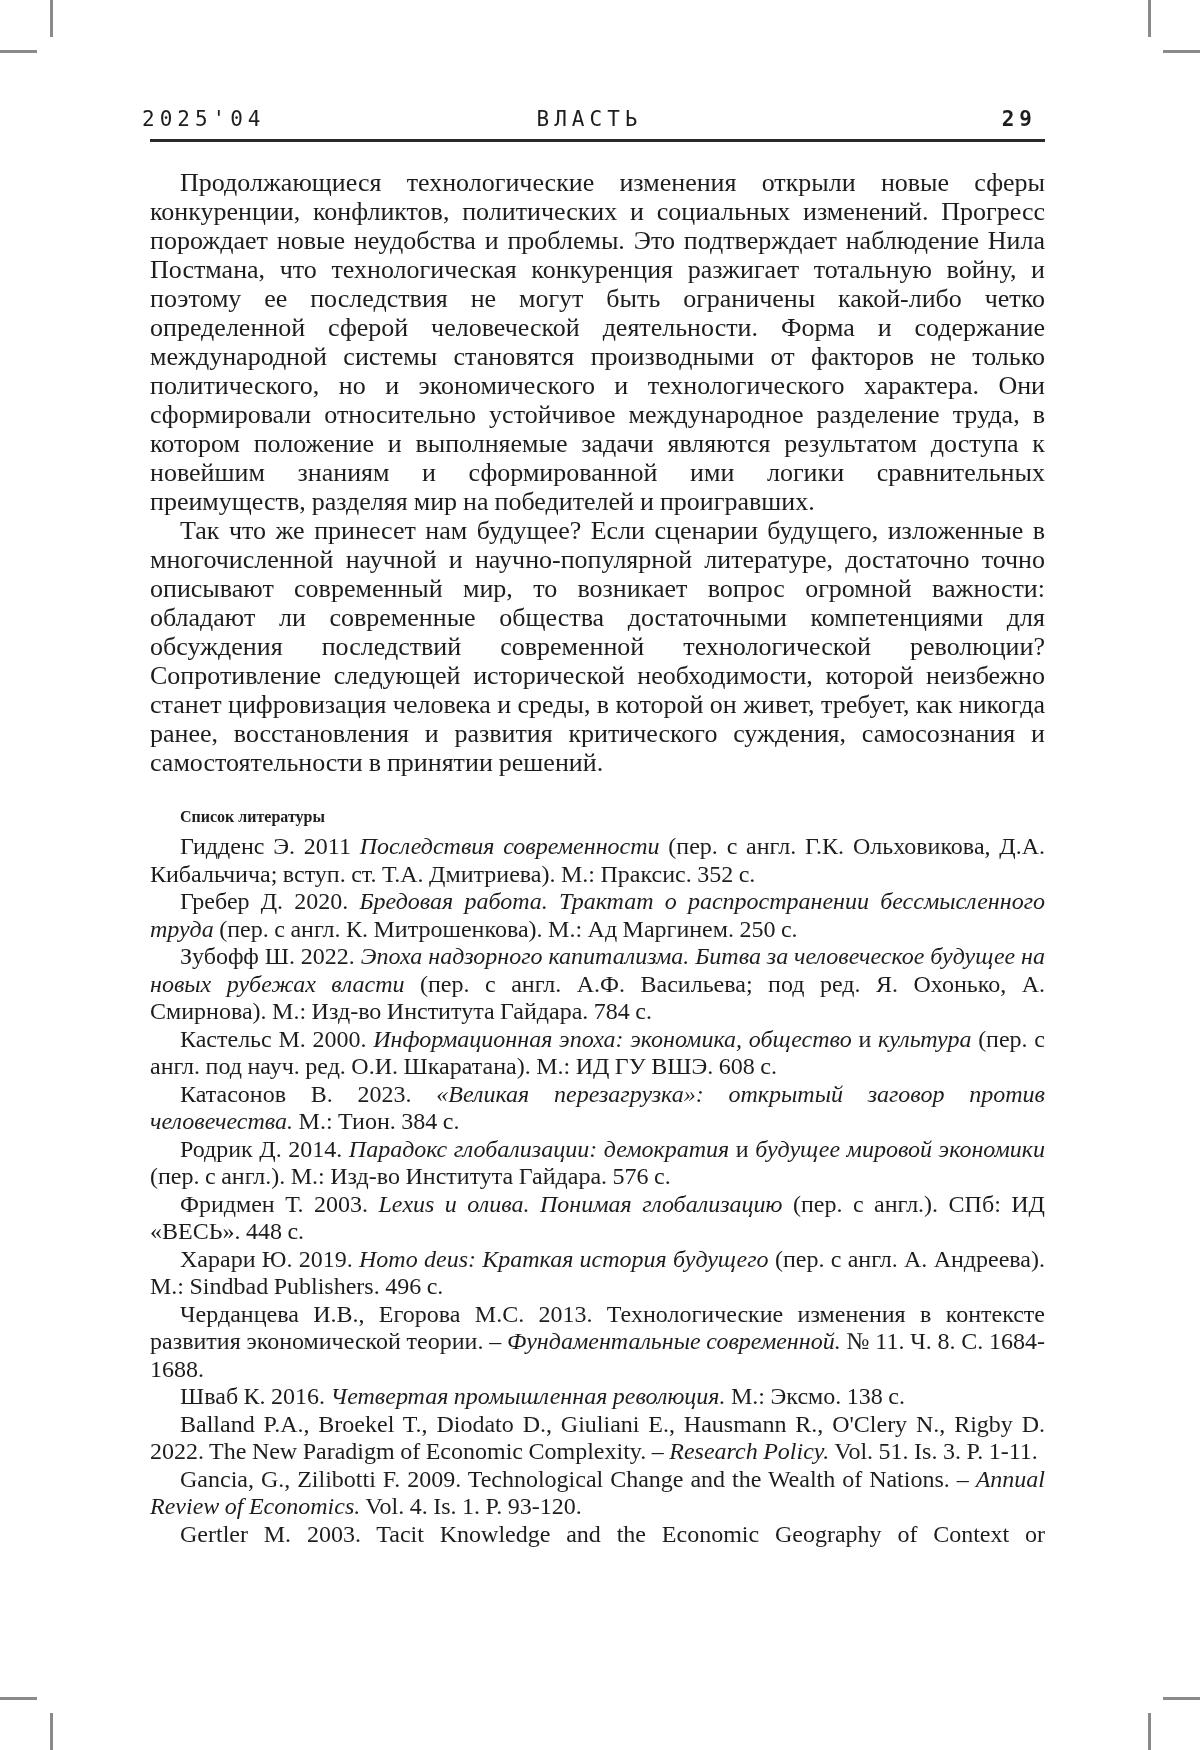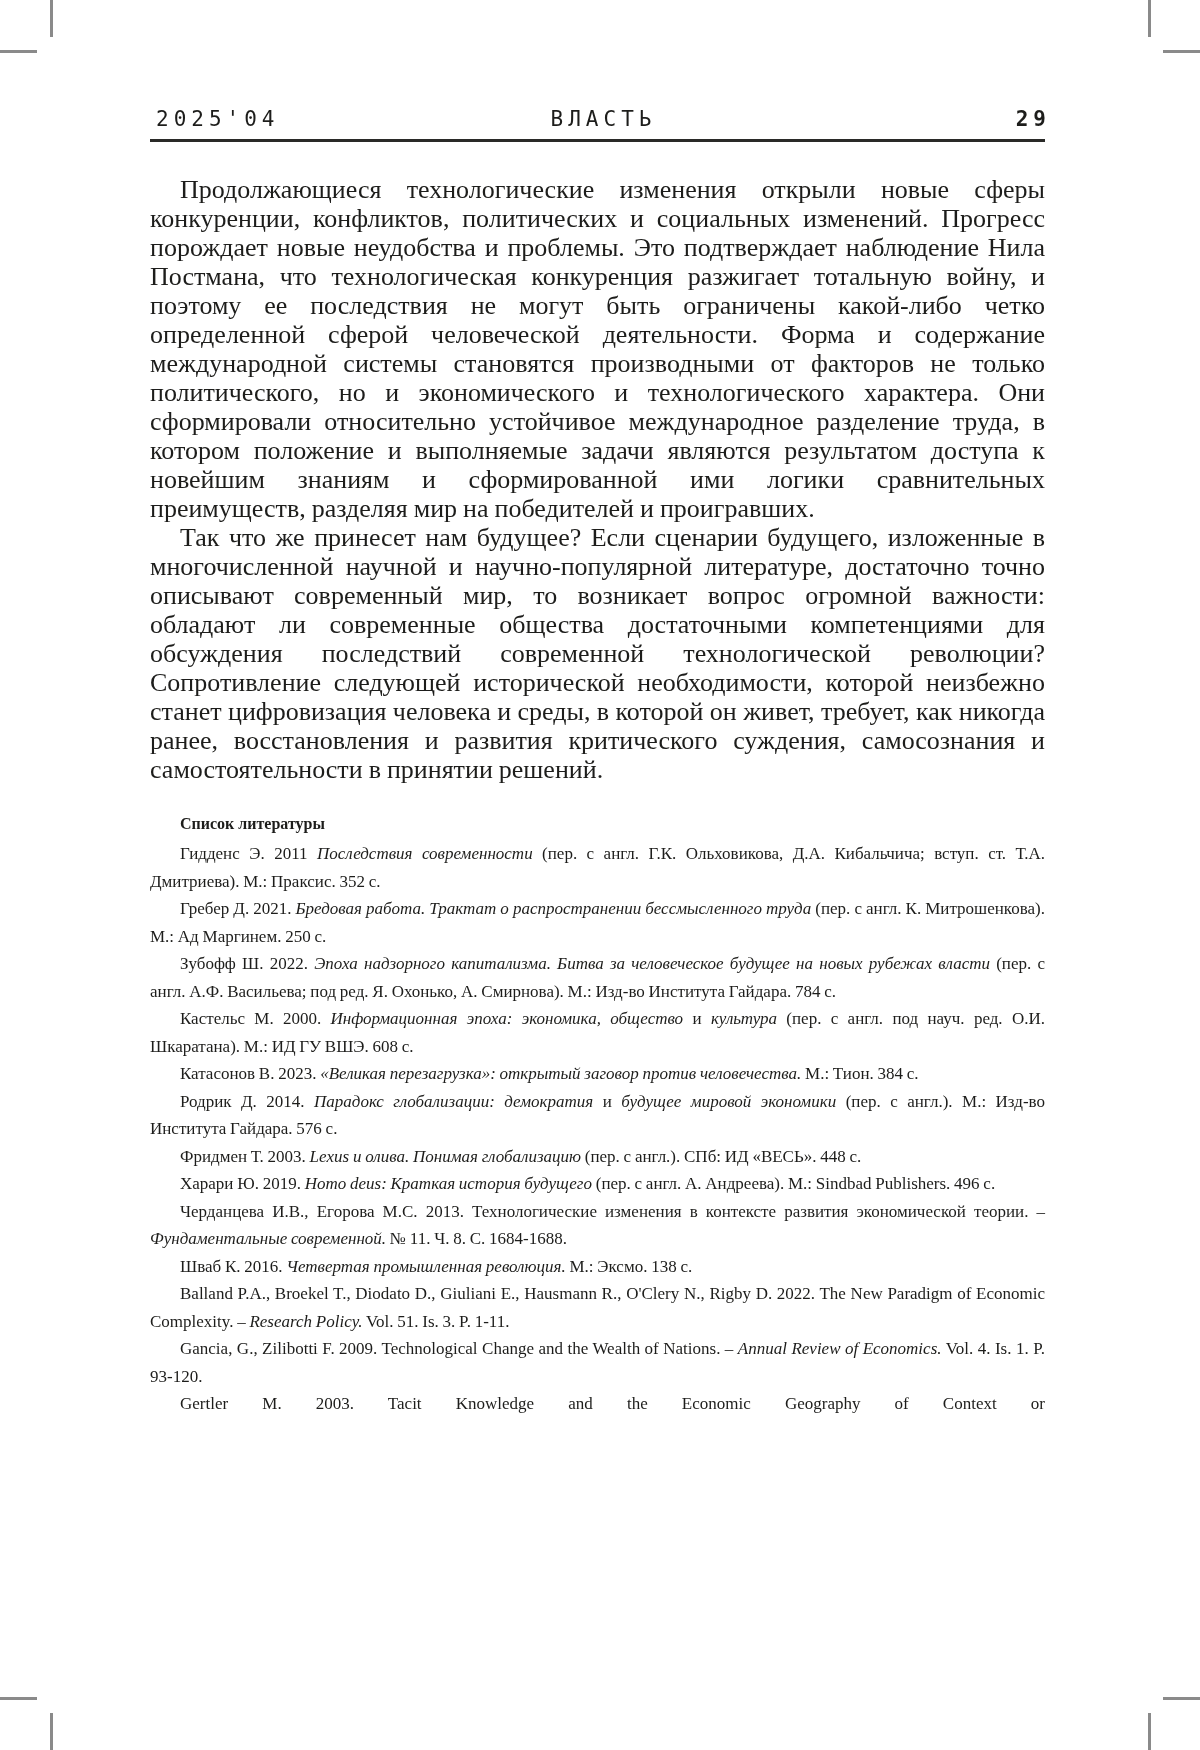--- a/index.html
+++ b/index.html
@@ -25,54 +25,54 @@
   .tl-h{left:0;top:50px;}
   .tr-v{left:1148px;top:0;}
   .tr-h{left:1163px;top:50px;}
   .bl-v{left:50px;top:1713px;}
   .bl-h{left:0;top:1697px;}
   .br-v{left:1148px;top:1713px;}
   .br-h{left:1163px;top:1697px;}
 
   
   .running-head{
-    position:absolute;left:156px;top:104px;width:895px;height:30px;
+    position:absolute;left:142px;top:104px;width:895px;height:30px;
     font-family:"DejaVu Sans Mono", monospace;
     font-size:21px;line-height:30px;
     letter-spacing:5px;
     color:var(--ink);
   }
   .rh-issue{position:absolute;left:0;top:0;}
   .rh-title{position:absolute;left:50%;top:0;transform:translateX(-50%);}
   .rh-page{position:absolute;right:0;top:0;letter-spacing:5px;font-weight:bold;}
   .head-rule{
     position:absolute;left:150px;top:139px;width:895px;height:3px;
     background:var(--rule);border:none;margin:0;padding:0;
   }
 
   
   .content{
-    position:absolute;left:150px;top:175px;width:895px;
+    position:absolute;left:150px;top:168px;width:895px;
   }
   .body-para{
     margin:0;
     font-size:26px;line-height:29px;
     text-align:justify;
     text-indent:30px;
     word-spacing:-0.5px;
   }
   .bib-heading{
     margin:26px 0 2px 0;
     font-size:16px;line-height:28px;
     font-weight:bold;
     text-indent:30px;
   }
   .ref{
     margin:0;
-    font-size:17px;line-height:27.5px;
+    font-size:24px;line-height:27.5px;
     text-align:justify;
     text-indent:30px;
     word-spacing:-0.5px;
   }
   .ref:last-child{text-align-last:justify;}
   .ref i{font-style:italic;}
 </style>
 </head>
 <body>
 
@@ -94,21 +94,21 @@
   </header>
   <div class="head-rule"></div>
 
   <main class="content">
     <p class="body-para">Продолжающиеся технологические изменения открыли новые сферы конкуренции, конфликтов, политических и социальных изменений. Прогресс порождает новые неудобства и проблемы. Это подтверждает наблюдение Нила Постмана, что технологическая конкуренция разжигает тотальную войну, и поэтому ее последствия не могут быть ограничены какой-либо четко определенной сферой человеческой деятельности. Форма и содержание международной системы становятся производными от факторов не только политического, но и экономического и технологического характера. Они сформировали относительно устойчивое международное разделение труда, в котором положение и выполняемые задачи являются результатом доступа к новейшим знаниям и сформированной ими логики сравнительных преимуществ, разделяя мир на победителей и проигравших.</p>
     <p class="body-para">Так что же принесет нам будущее? Если сценарии будущего, изложенные в многочисленной научной и научно-популярной литературе, достаточно точно описывают современный мир, то возникает вопрос огромной важности: обладают ли современные общества достаточными компетенциями для обсуждения последствий современной технологической революции? Сопротивление следующей исторической необходимости, которой неизбежно станет цифровизация человека и среды, в которой он живет, требует, как никогда ранее, восстановления и развития критического суждения, самосознания и самостоятельности в принятии решений.</p>
 
     <h2 class="bib-heading">Список литературы</h2>
     <div id="refs">
         <p class="ref"><span>Гидденс Э. 2011 </span><i>Последствия современности</i><span> (пер. с англ. Г.К. Ольховикова, Д.А. Кибальчича; вступ. ст. Т.А. Дмитриева). М.: Праксис. 352 с.</span></p>
-        <p class="ref"><span>Гребер Д. 2021. </span><i>Бредовая работа. Трактат о распространении бессмысленного труда</i><span> (пер. с англ. К. Митрошенкова). М.: Ад Маргинем. 250 с.</span></p>
+        <p class="ref"><span>Гребер Д. 2020. </span><i>Бредовая работа. Трактат о распространении бессмысленного труда</i><span> (пер. с англ. К. Митрошенкова). М.: Ад Маргинем. 250 с.</span></p>
         <p class="ref"><span>Зубофф Ш. 2022. </span><i>Эпоха надзорного капитализма. Битва за человеческое будущее на новых рубежах власти</i><span> (пер. с англ. А.Ф. Васильева; под ред. Я. Охонько, А. Смирнова). М.: Изд-во Института Гайдара. 784 с.</span></p>
         <p class="ref"><span>Кастельс М. 2000. </span><i>Информационная эпоха: экономика, общество</i><span> и </span><i>культура</i><span> (пер. с англ. под науч. ред. О.И. Шкаратана). М.: ИД ГУ ВШЭ. 608 с.</span></p>
         <p class="ref"><span>Катасонов В. 2023. </span><i>«Великая перезагрузка»: открытый заговор против человечества.</i><span> М.: Тион. 384 с.</span></p>
         <p class="ref"><span>Родрик Д. 2014. </span><i>Парадокс глобализации: демократия</i><span> и </span><i>будущее мировой экономики</i><span> (пер. с англ.). М.: Изд-во Института Гайдара. 576 с.</span></p>
         <p class="ref"><span>Фридмен Т. 2003. </span><i>Lexus и олива. Понимая глобализацию</i><span> (пер. с англ.). СПб: ИД «ВЕСЬ». 448 с.</span></p>
         <p class="ref"><span>Харари Ю. 2019. </span><i>Homo deus: Краткая история будущего</i><span> (пер. с англ. А. Андреева). М.: Sindbad Publishers. 496 с.</span></p>
         <p class="ref"><span>Черданцева И.В., Егорова М.С. 2013. Технологические изменения в контексте развития экономической теории. – </span><i>Фундаментальные современной.</i><span> № 11. Ч. 8. С. 1684-1688.</span></p>
         <p class="ref"><span>Шваб К. 2016. </span><i>Четвертая промышленная революция.</i><span> М.: Эксмо. 138 с.</span></p>
         <p class="ref"><span>Balland P.A., Broekel T., Diodato D., Giuliani E., Hausmann R., O'Clery N., Rigby D. 2022. The New Paradigm of Economic Complexity. – </span><i>Research Policy.</i><span> Vol. 51. Is. 3. P. 1-11.</span></p>
         <p class="ref"><span>Gancia, G., Zilibotti F. 2009. Technological Change and the Wealth of Nations. – </span><i>Annual Review of Economics.</i><span> Vol. 4. Is. 1. P. 93-120.</span></p>

